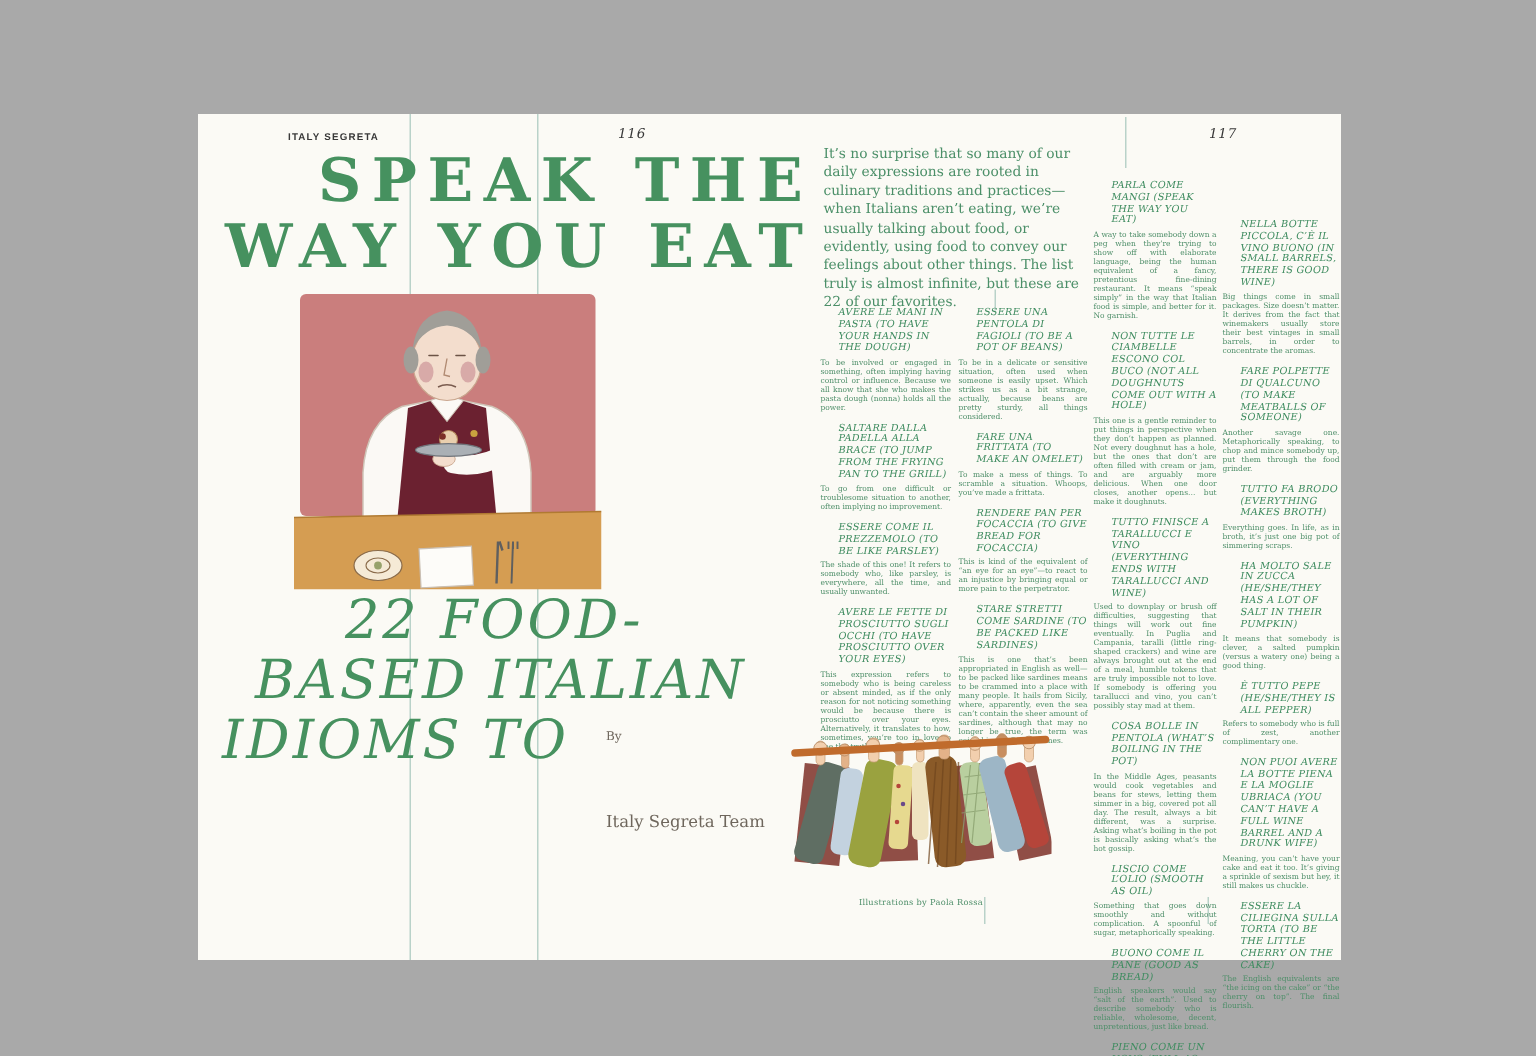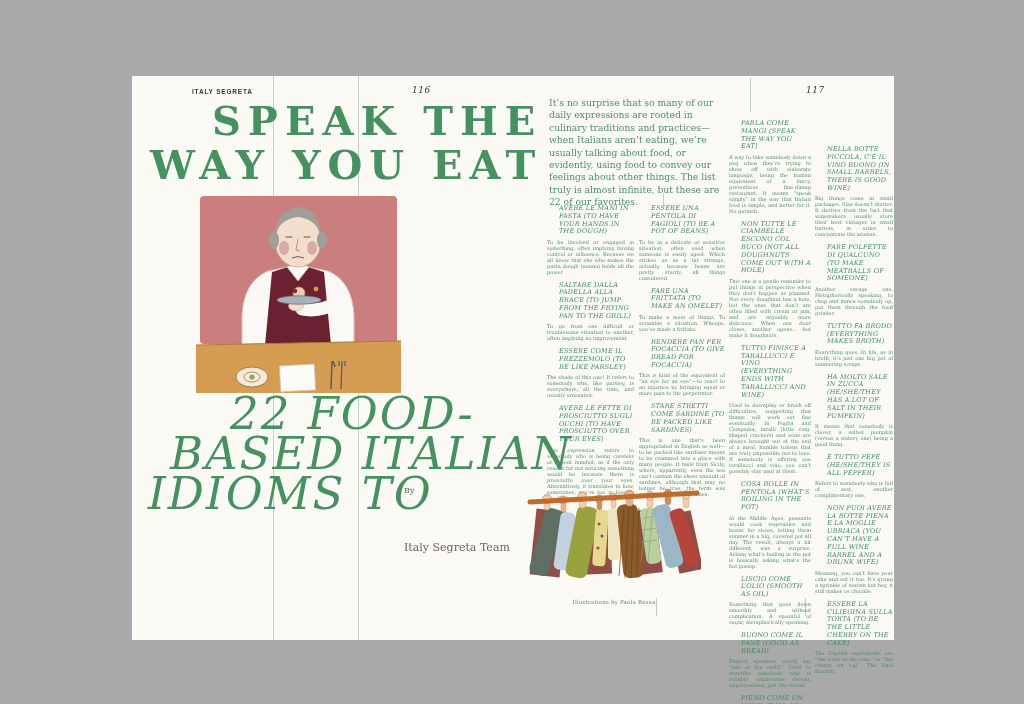--- a/index.html
+++ b/index.html
@@ -13,21 +13,21 @@
   
   .magazine-name { position:absolute; left:192px; top:88px; font-family:"Liberation Sans", sans-serif; font-size:6.5px; letter-spacing:0.8px; color:#383838; font-weight:bold; }
   .folio-num { position:absolute; font-size:9px; font-style:italic; color:#383838; letter-spacing:0.5px; }
   .folio-left { left:412px; top:85px; }
   .folio-right { left:806px; top:85px; }
 
   
   .article-title { position:absolute; left:150px; top:99px; color:#46915f; font-size:40px; line-height:44px; letter-spacing:7px; white-space:nowrap;text-align:right; }
   .article-title .t-line { display:block; }
 
-  .article-subtitle { position:absolute; left:148px; top:394px; color:#46915f; font-style:italic; font-size:45px; line-height:40px; letter-spacing:2px; white-space:nowrap; }
+  .article-subtitle { position:absolute; left:148px; top:394px; color:#46915f; font-style:italic; font-size:36px; line-height:40px; letter-spacing:2px; white-space:nowrap; }
   .article-subtitle div:nth-of-type(1){ padding-left:82px; }
   .article-subtitle div:nth-of-type(2){ padding-left:22px; }
   .article-subtitle div:nth-of-type(3){ padding-left:0px; }
   .article-subtitle div:nth-of-type(4){ padding-left:6px; }
   .article-subtitle div:nth-of-type(5){ padding-left:50px; }
 
   .byline { position:absolute; left:404px; top:486px; color:#6e665c; font-size:8px; }
   .byline .by-label { display:block; margin-bottom:14px; }
   .byline .by-name { display:block; font-size:11px;margin-top:46px; }
 

